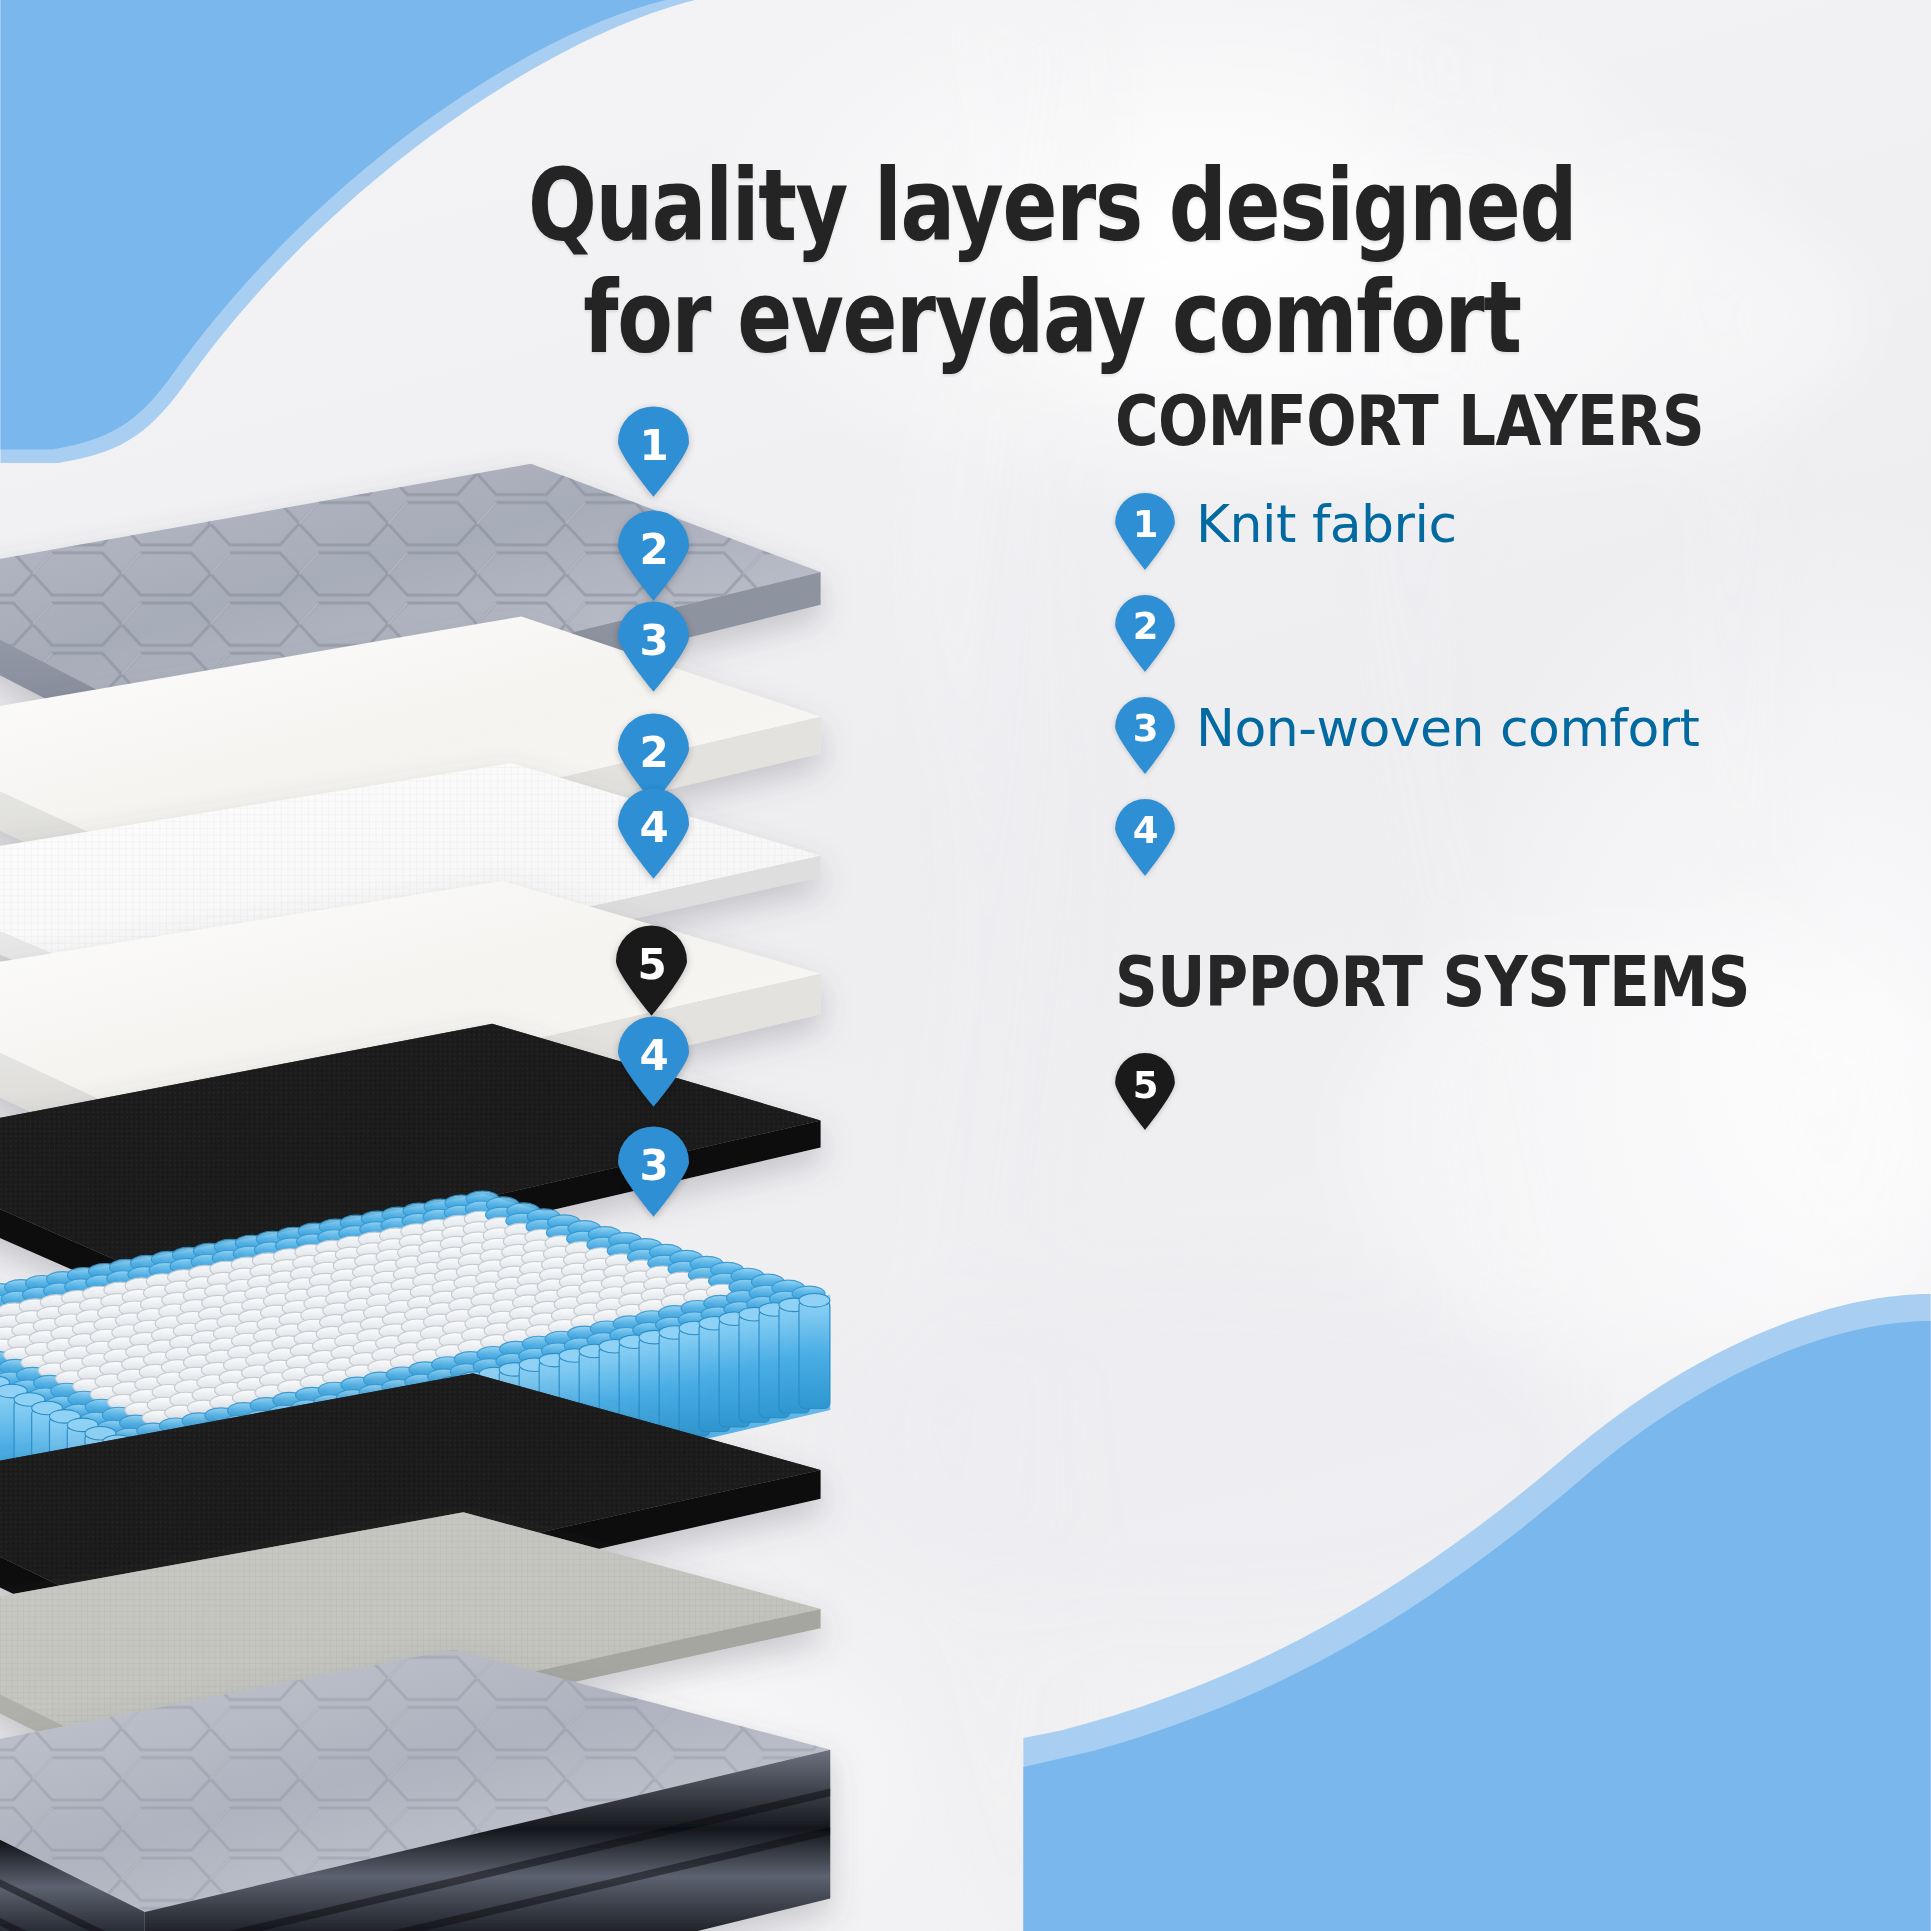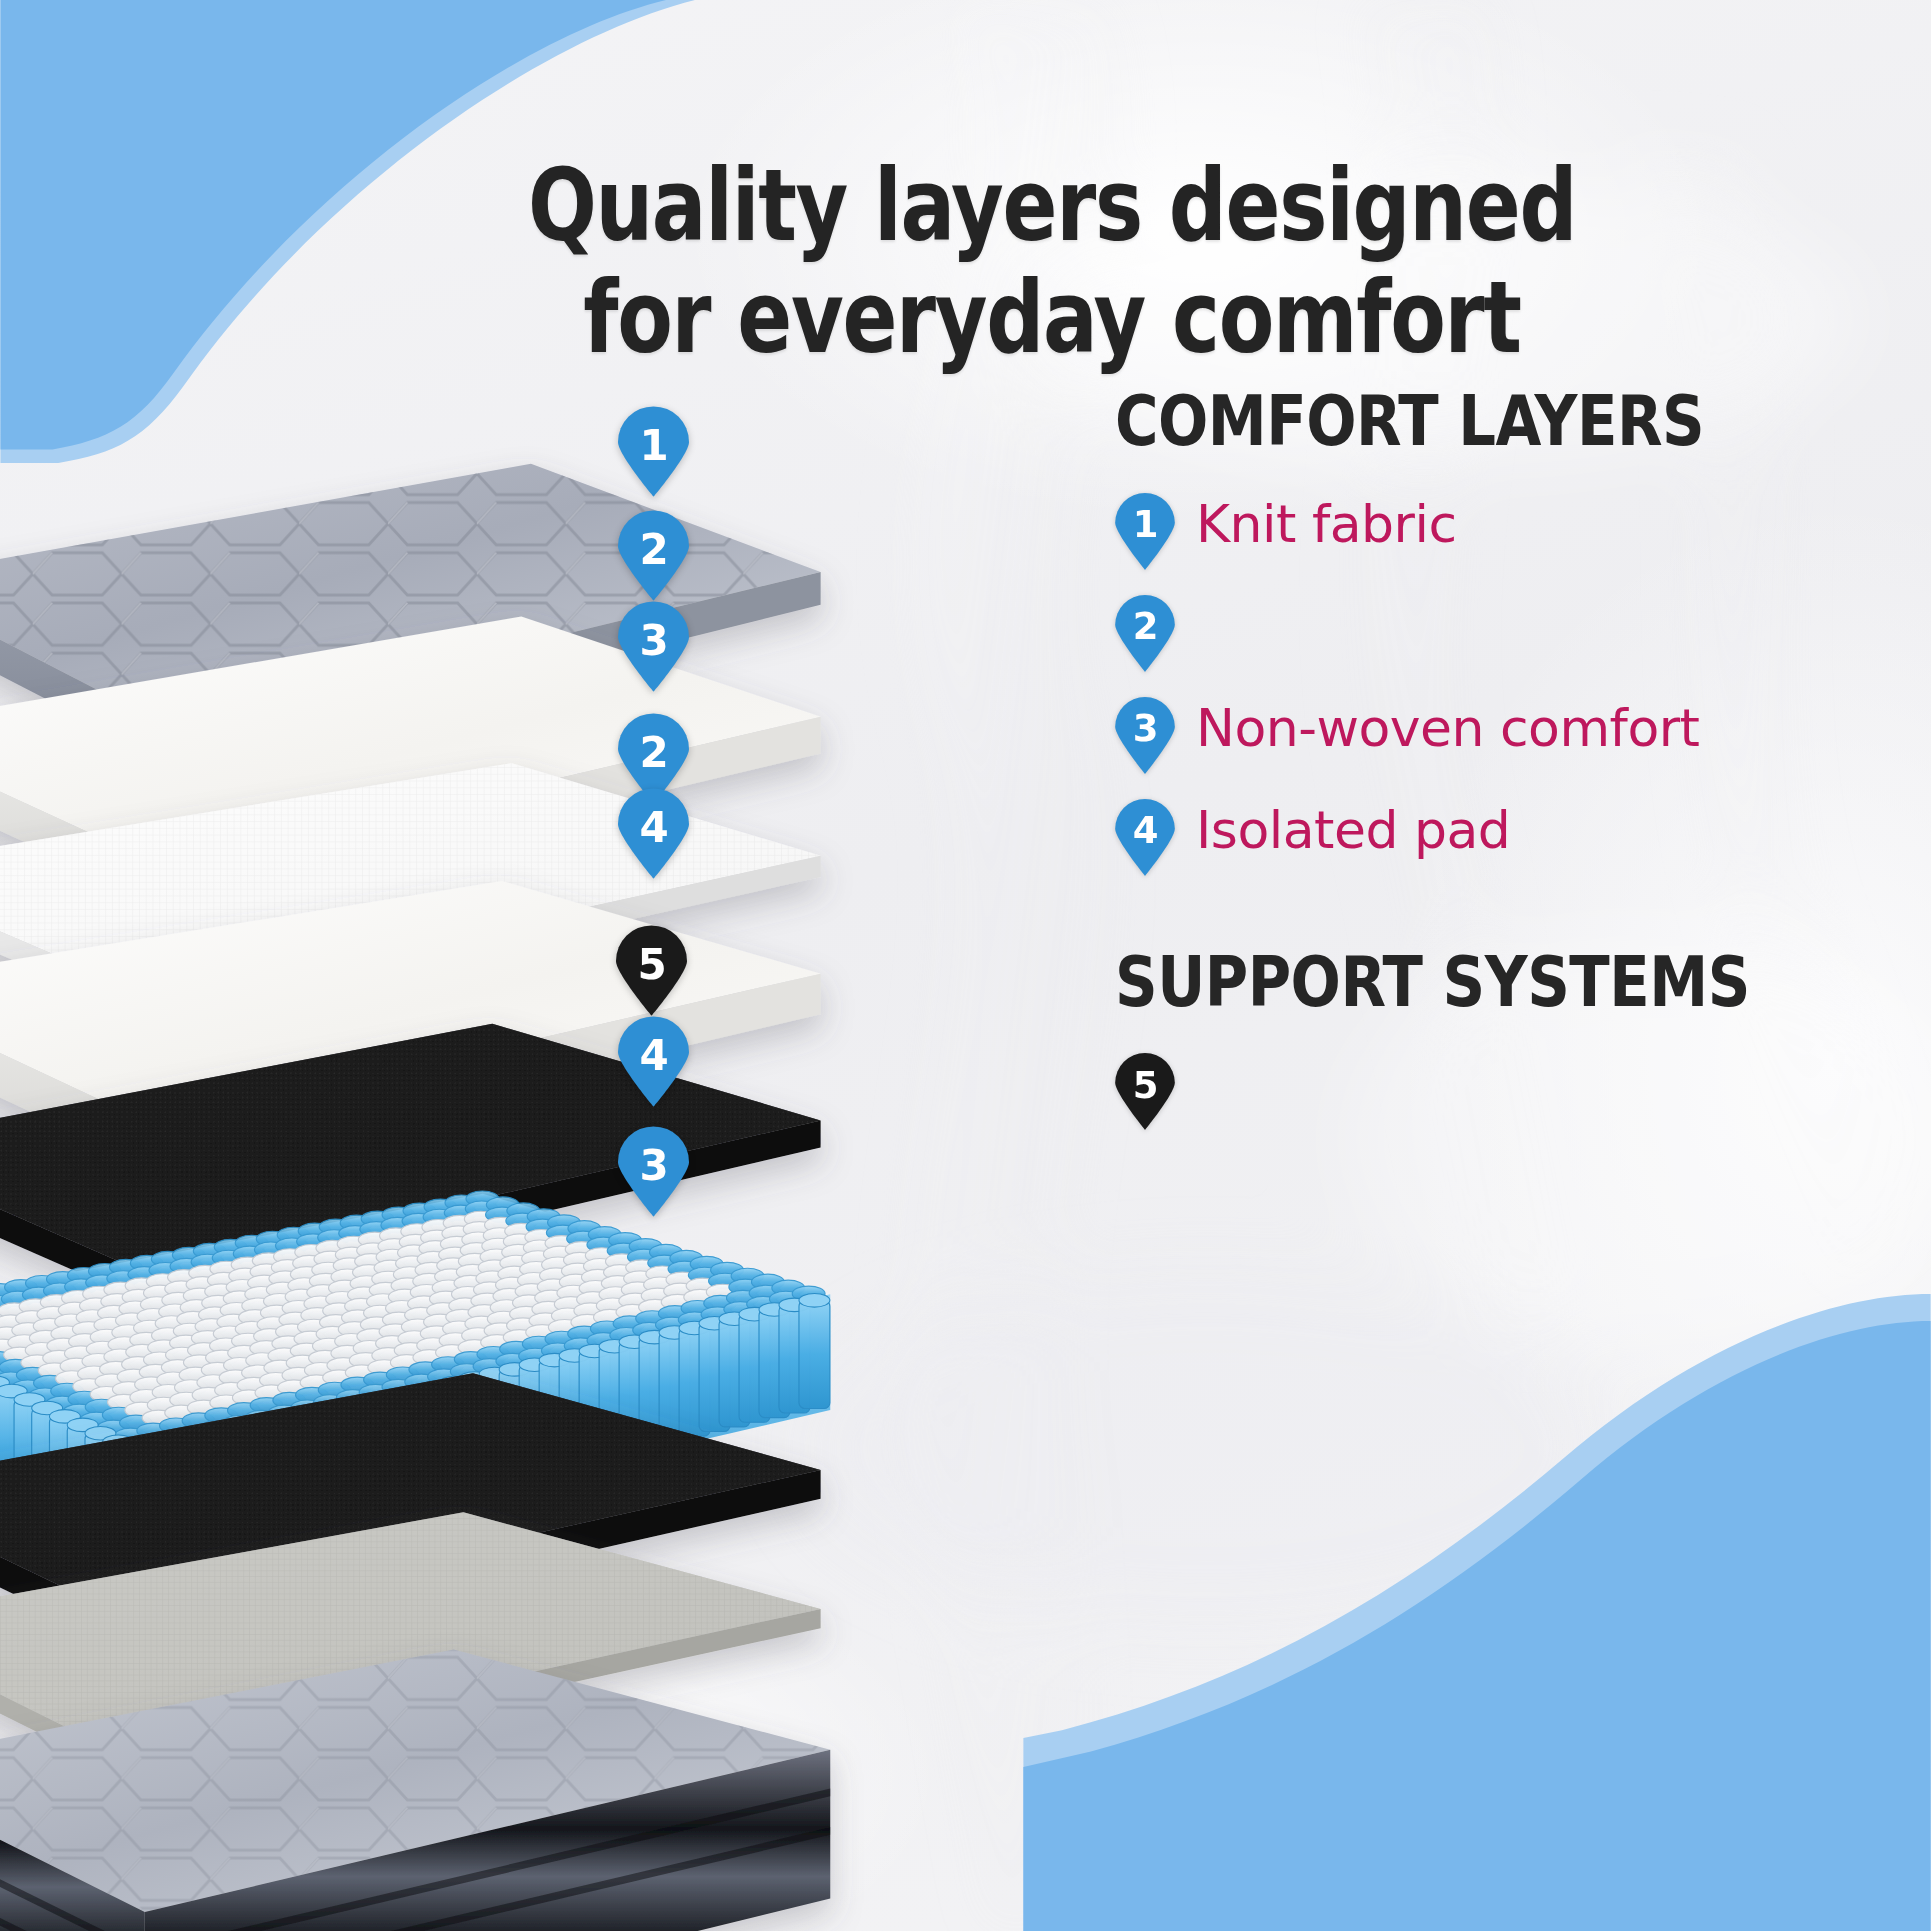--- a/index.html
+++ b/index.html
@@ -57,21 +57,21 @@
              transform:scaleX(.94);transform-origin:0 50%;}
   #sec-support{margin-top:71px;}
   .item{display:flex;align-items:flex-start;margin:0 0 21px 0;}
   .item .pinwrap{position:relative;width:60px;height:77px;flex:0 0 60px;margin-top:3.9px;}
   .item .pinwrap svg{display:block;width:60px;height:77px;
                      filter:drop-shadow(0 1.9px 2.9px rgba(0,0,0,.18));}
   .item .pinwrap .pnum2{position:absolute;left:0;top:1.9px;width:60px;height:60px;
                         display:flex;align-items:center;justify-content:center;
                         color:#fff;font-size:37px;font-weight:700;
                         font-family:"DejaVu Sans", sans-serif;letter-spacing:-1px;}
-  .item .txt{margin-left:21px;color:#be185d;font-size:52px;line-height:1.2;
+  .item .txt{margin-left:21px;color:#0369a1;font-size:52px;line-height:1.2;
              font-weight:400;letter-spacing:-0.5px;padding-top:3.9px;
              font-family:"DejaVu Sans","Liberation Sans",sans-serif;}
 </style>
 </head>
 <body>
 
 <div id="bg"></div>
 
 <svg id="bg-folds" viewBox="0 0 2000 2000" preserveAspectRatio="none">
   <defs>
@@ -1087,21 +1087,20 @@
       <div class="txt">Non-woven comfort</div>
     </div>
 
     <div class="item">
       <div class="pinwrap">
         <svg viewBox="0 0 62 80">
             <path d="M31,80 C31,80 62,42 62,31 A31,31 0 1,0 0,31 C0,42 31,80 31,80 Z" fill="#2E8FD4"></path>
           </svg>
         <div class="pnum2">4</div>
       </div>
-      <div class="txt">Isolated pad</div>
     </div>
 
     <h2 class="sec-title" id="sec-support">SUPPORT SYSTEMS</h2>
 
     <div class="item">
       <div class="pinwrap">
         <svg viewBox="0 0 62 80">
             <path d="M31,80 C31,80 62,42 62,31 A31,31 0 1,0 0,31 C0,42 31,80 31,80 Z" fill="#1A1A1A"></path>
           </svg>
         <div class="pnum2">5</div>

